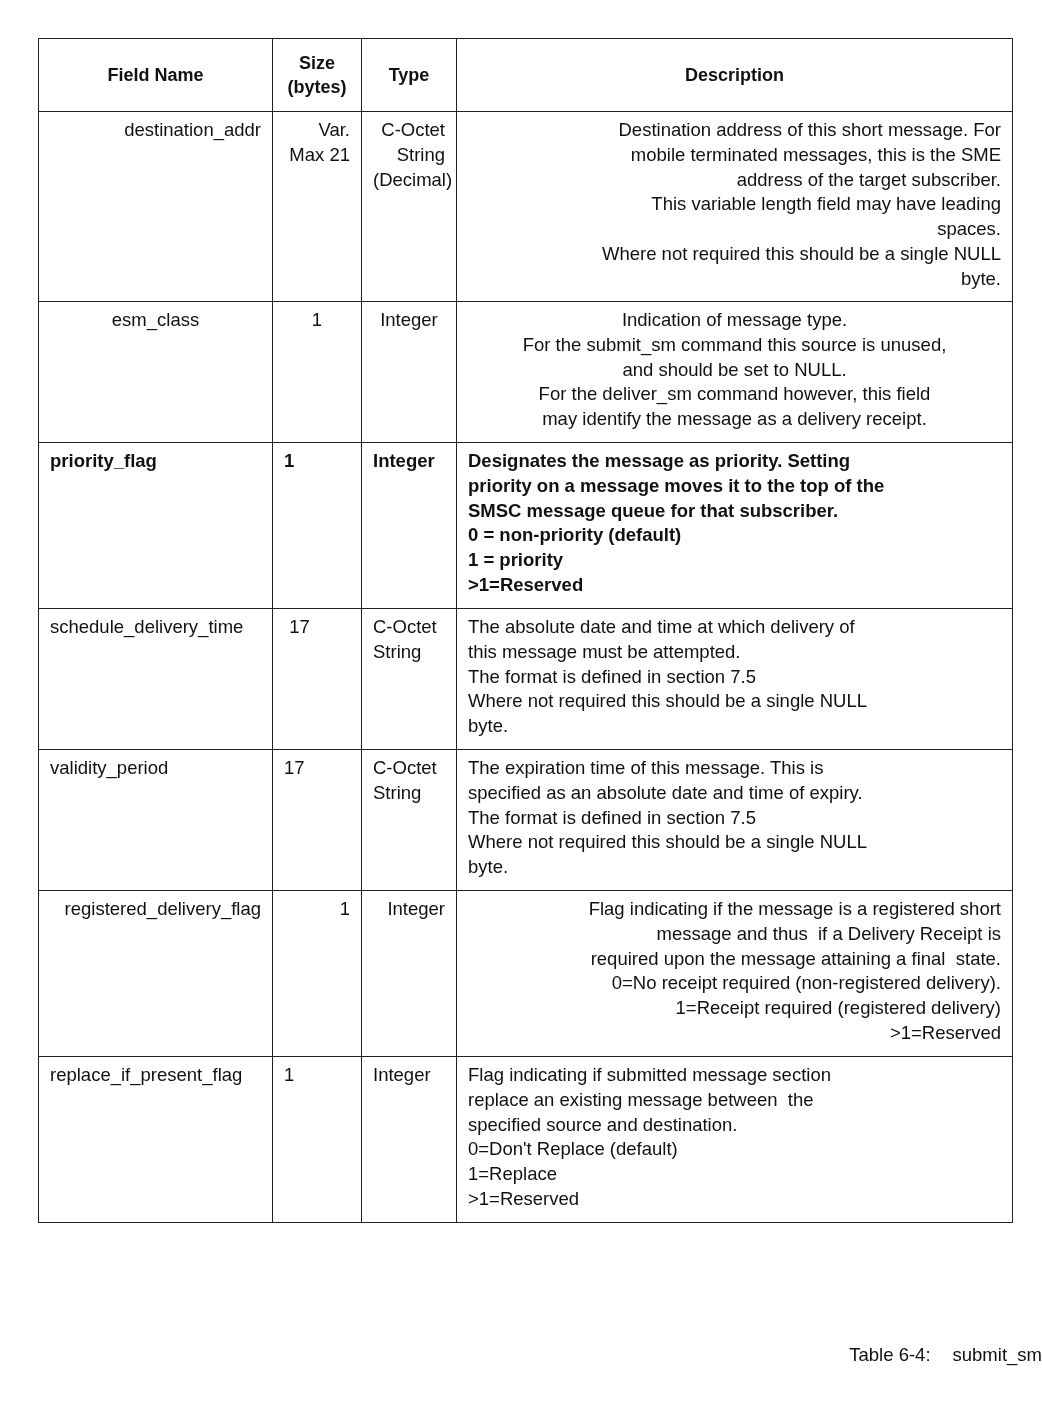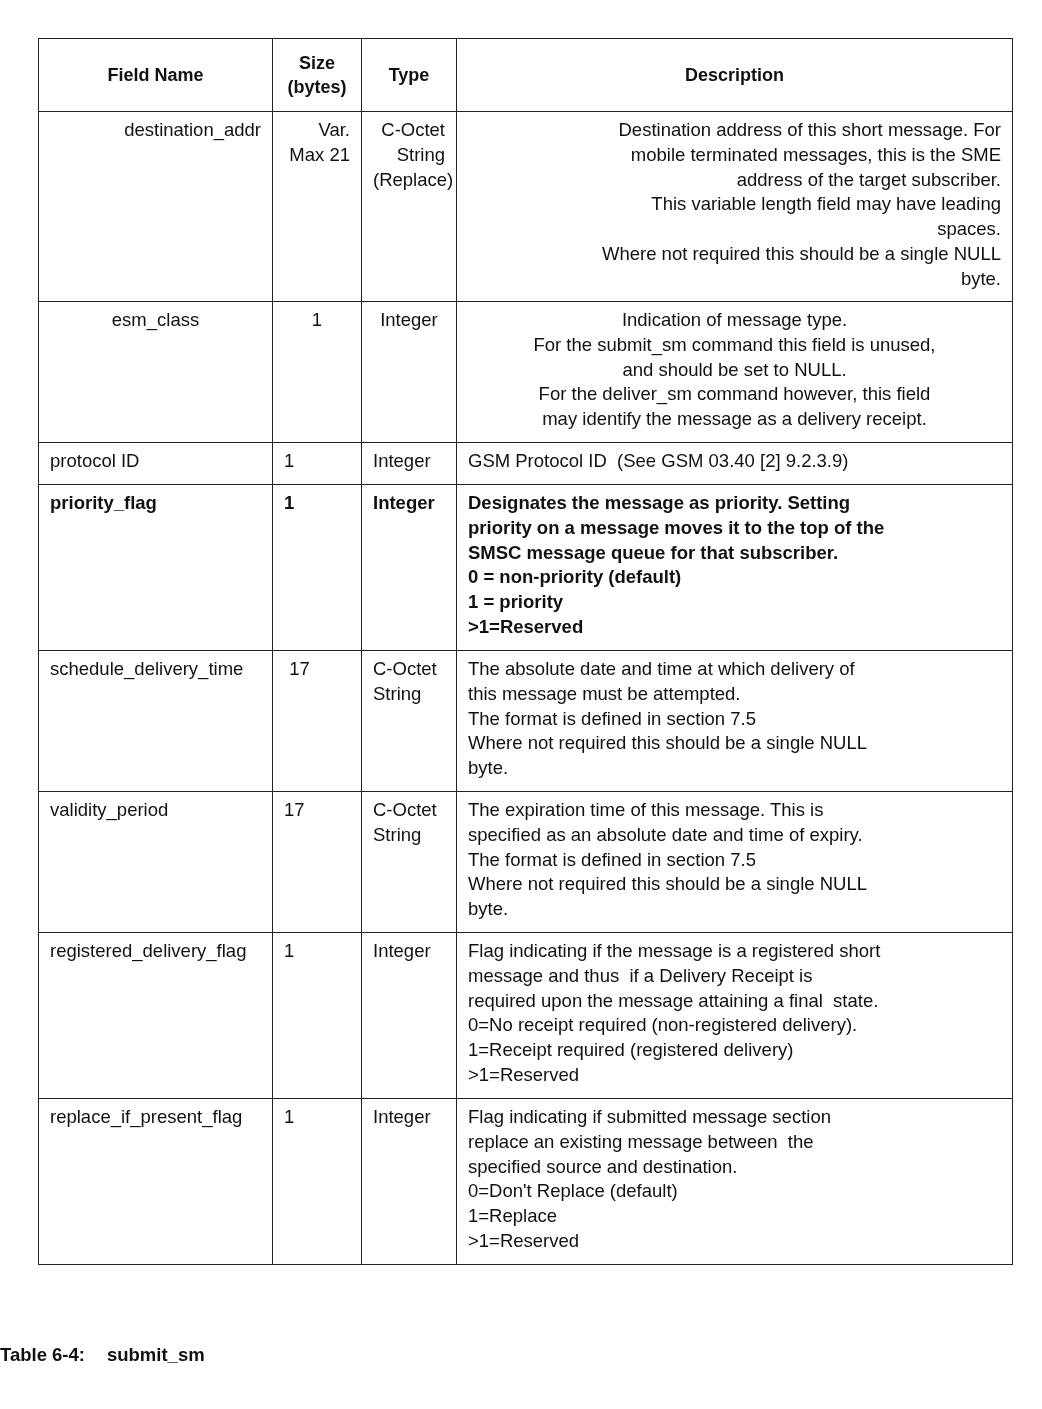--- a/index.html
+++ b/index.html
@@ -5,21 +5,21 @@
   html, body { margin: 0; padding: 0; background: #ffffff; }
   body { width: 1042px; height: 1409px; position: relative; font-family: "Liberation Sans", sans-serif; color: #111; }
   .tbl { position: absolute; left: 38px; top: 38px; width: 975px; border-collapse: collapse; table-layout: fixed; padding-left: 19px; }
   .tbl td, .tbl th { border: 1.5px solid #222; vertical-align: top; font-size: 18.5px; line-height: 24.8px; padding: 6px 11px 8px 11px; }
   .tbl th { font-weight: bold; text-align: center; vertical-align: middle; height: 60px; padding: 6px 8px; font-size: 18px; line-height: 24px; }
   .c1 { width: 234px; }
   .c2 { width: 89px; }
   .c3 { width: 95px; }
   .c4 { width: auto; }
   .line { display: block; white-space: pre-wrap; }
-  .caption { position: absolute; left: 0; width: 1042px; top: 1344px; text-align: left; font-weight: bold; font-size: 18.5px; }
+  .caption { position: absolute; left: 0; width: 1042px; top: 1344px; text-align: right; font-weight: normal; font-size: 18.5px; }
   .caption .sp { display: inline-block; width: 22px; }
 </style>
 </head>
 <body>
 
 <table class="tbl">
   <colgroup>
     <col class="c1">
       <col class="c2">
       <col class="c3">
@@ -41,21 +41,21 @@
         <td>
           <span class="line">destination_addr</span>
         </td>
         <td>
           <span class="line">Var.</span>
           <span class="line">Max 21</span>
         </td>
         <td>
           <span class="line">C-Octet</span>
           <span class="line">String</span>
-          <span class="line">(Replace)</span>
+          <span class="line">(Decimal)</span>
         </td>
         <td>
           <span class="line">Destination address of this short message. For</span>
           <span class="line">mobile terminated messages, this is the SME</span>
           <span class="line">address of the target subscriber.</span>
           <span class="line">This variable length field may have leading</span>
           <span class="line">spaces.</span>
           <span class="line">Where not required this should be a single NULL</span>
           <span class="line">byte.</span>
         </td>
@@ -65,38 +65,24 @@
           <span class="line">esm_class</span>
         </td>
         <td>
           <span class="line">1</span>
         </td>
         <td>
           <span class="line">Integer</span>
         </td>
         <td>
           <span class="line">Indication of message type.</span>
-          <span class="line">For the submit_sm command this field is unused,</span>
+          <span class="line">For the submit_sm command this source is unused,</span>
           <span class="line">and should be set to NULL.</span>
           <span class="line">For the deliver_sm command however, this field</span>
           <span class="line">may identify the message as a delivery receipt.</span>
-        </td>
-      </tr>
-      <tr style="height: 42px;">
-        <td>
-          <span class="line">protocol ID</span>
-        </td>
-        <td>
-          <span class="line">1</span>
-        </td>
-        <td>
-          <span class="line">Integer</span>
-        </td>
-        <td>
-          <span class="line">GSM Protocol ID  (See GSM 03.40 [2] 9.2.3.9)</span>
         </td>
       </tr>
       <tr style="height: 166px; font-weight: bold;">
         <td>
           <span class="line">priority_flag</span>
         </td>
         <td>
           <span class="line">1</span>
         </td>
         <td>
@@ -142,21 +128,21 @@
           <span class="line">String</span>
         </td>
         <td>
           <span class="line">The expiration time of this message. This is</span>
           <span class="line">specified as an absolute date and time of expiry.</span>
           <span class="line">The format is defined in section 7.5</span>
           <span class="line">Where not required this should be a single NULL</span>
           <span class="line">byte.</span>
         </td>
       </tr>
-      <tr style="height: 166px;">
+      <tr style="height: 166px; text-align: right;">
         <td>
           <span class="line">registered_delivery_flag</span>
         </td>
         <td>
           <span class="line">1</span>
         </td>
         <td>
           <span class="line">Integer</span>
         </td>
         <td>

